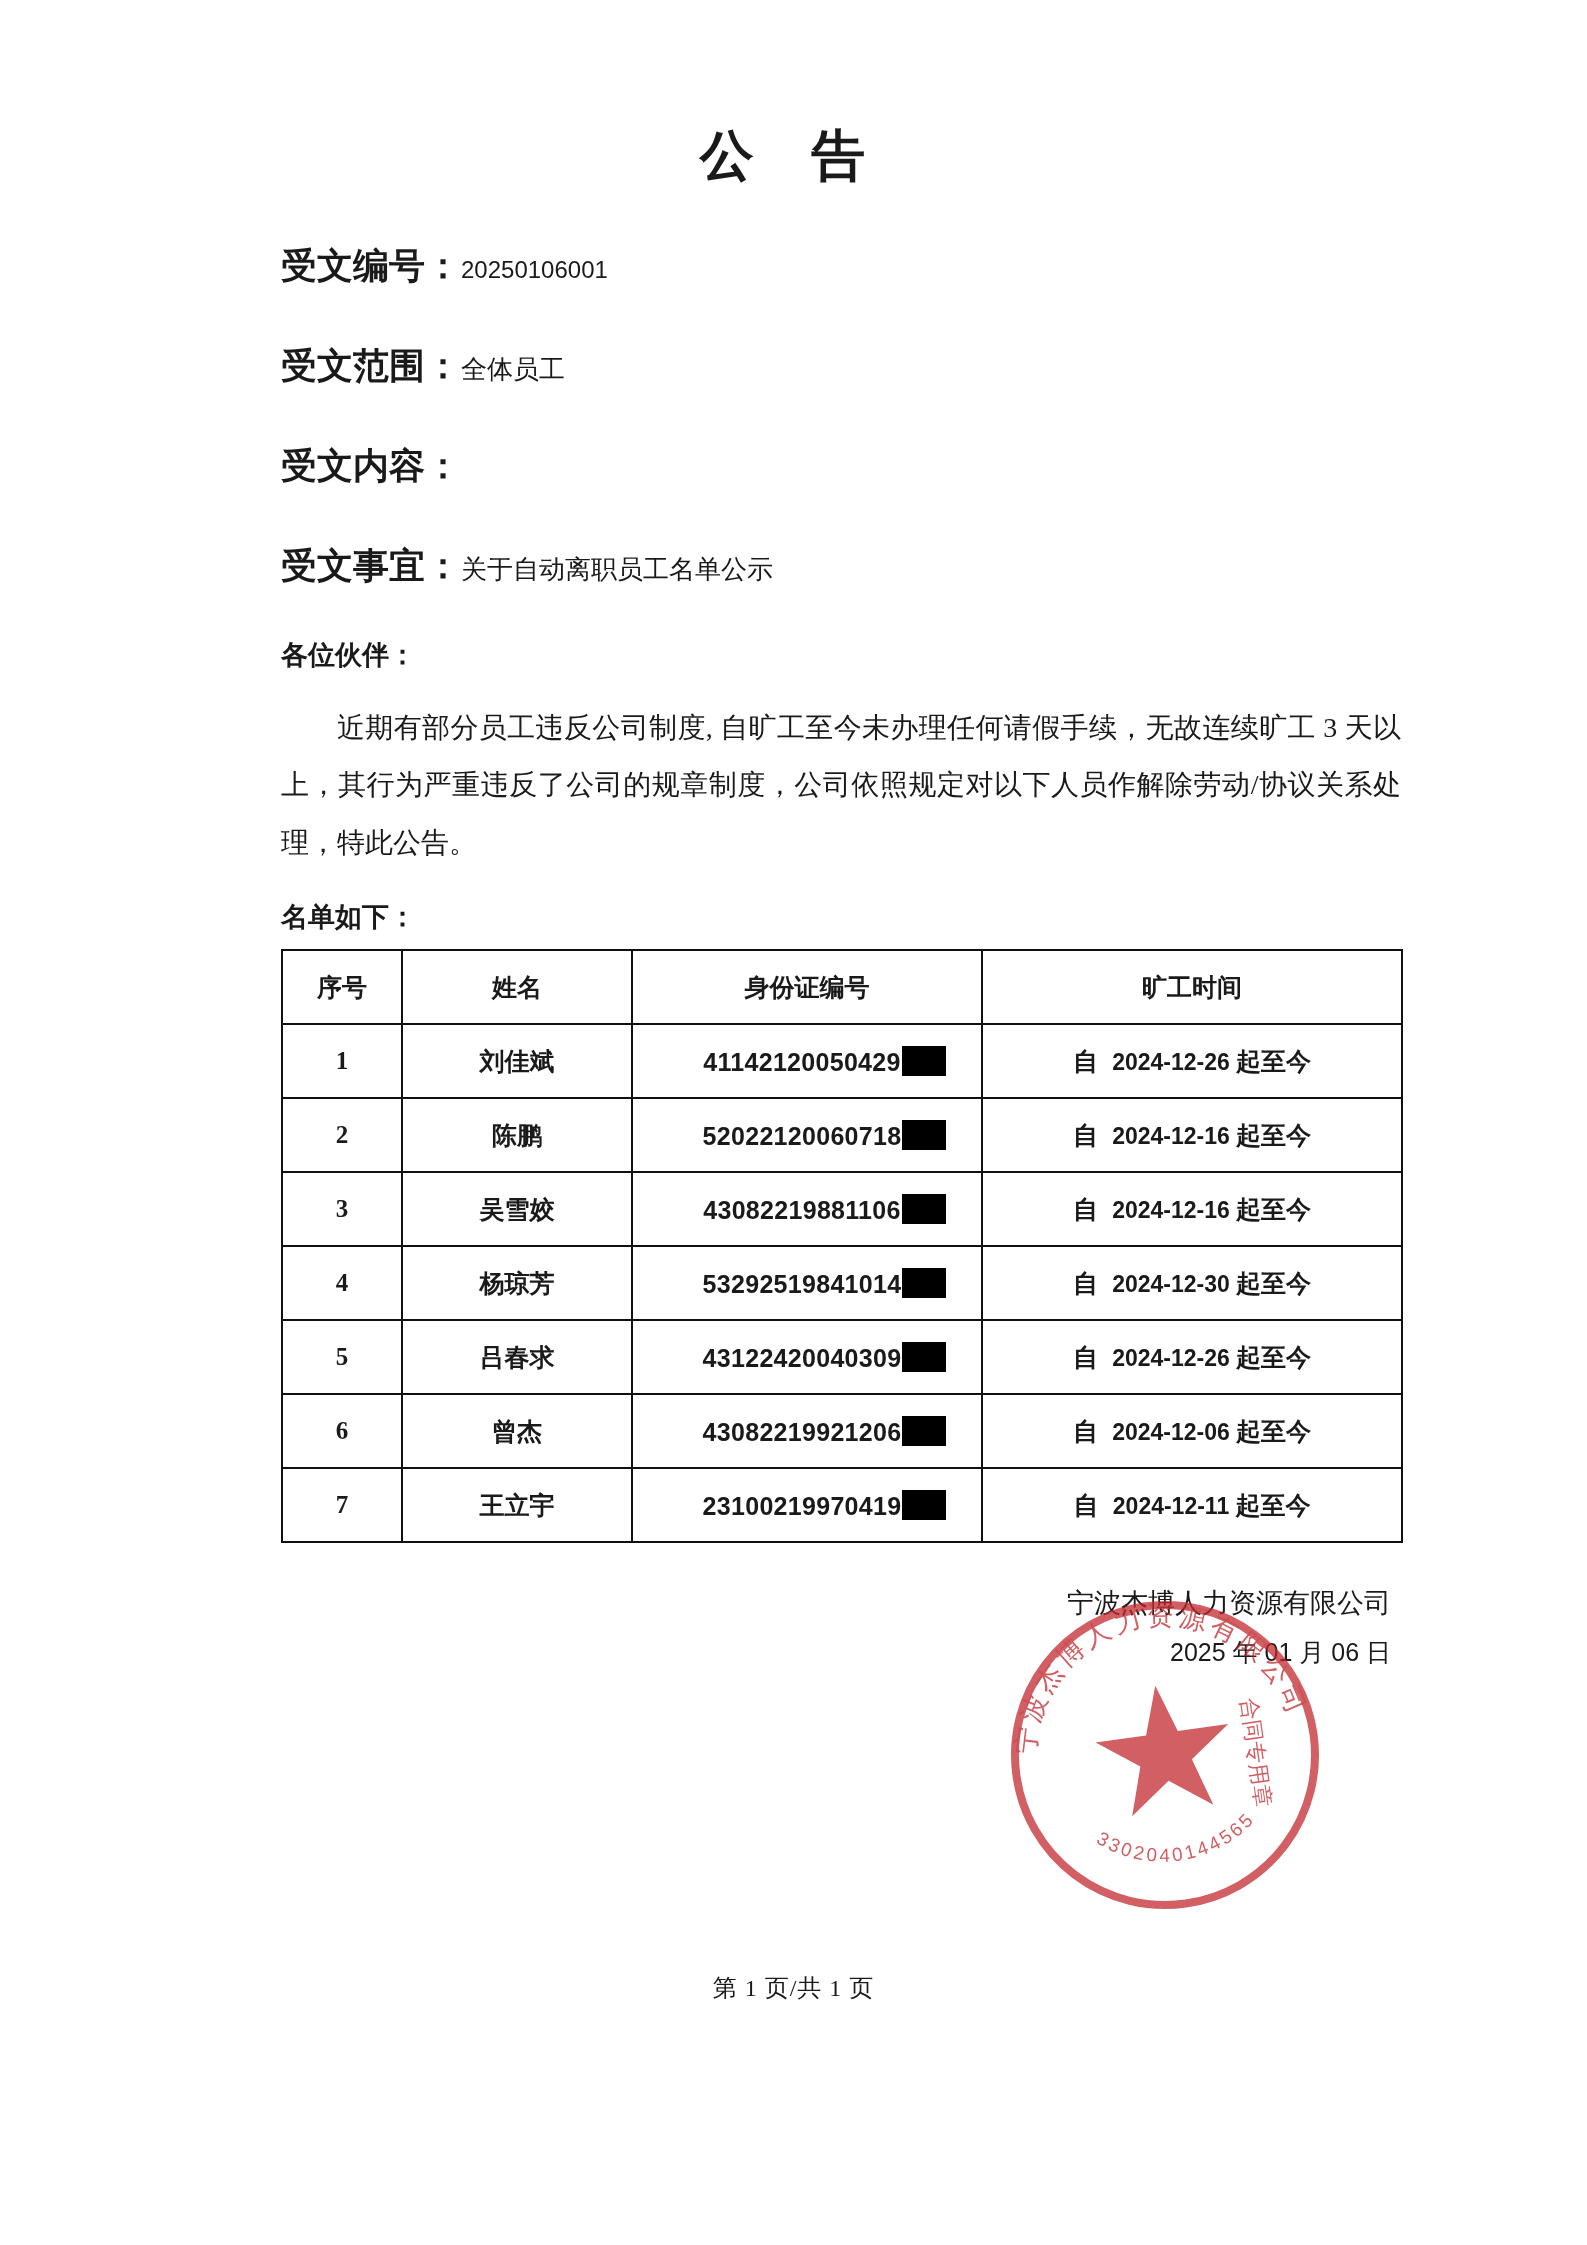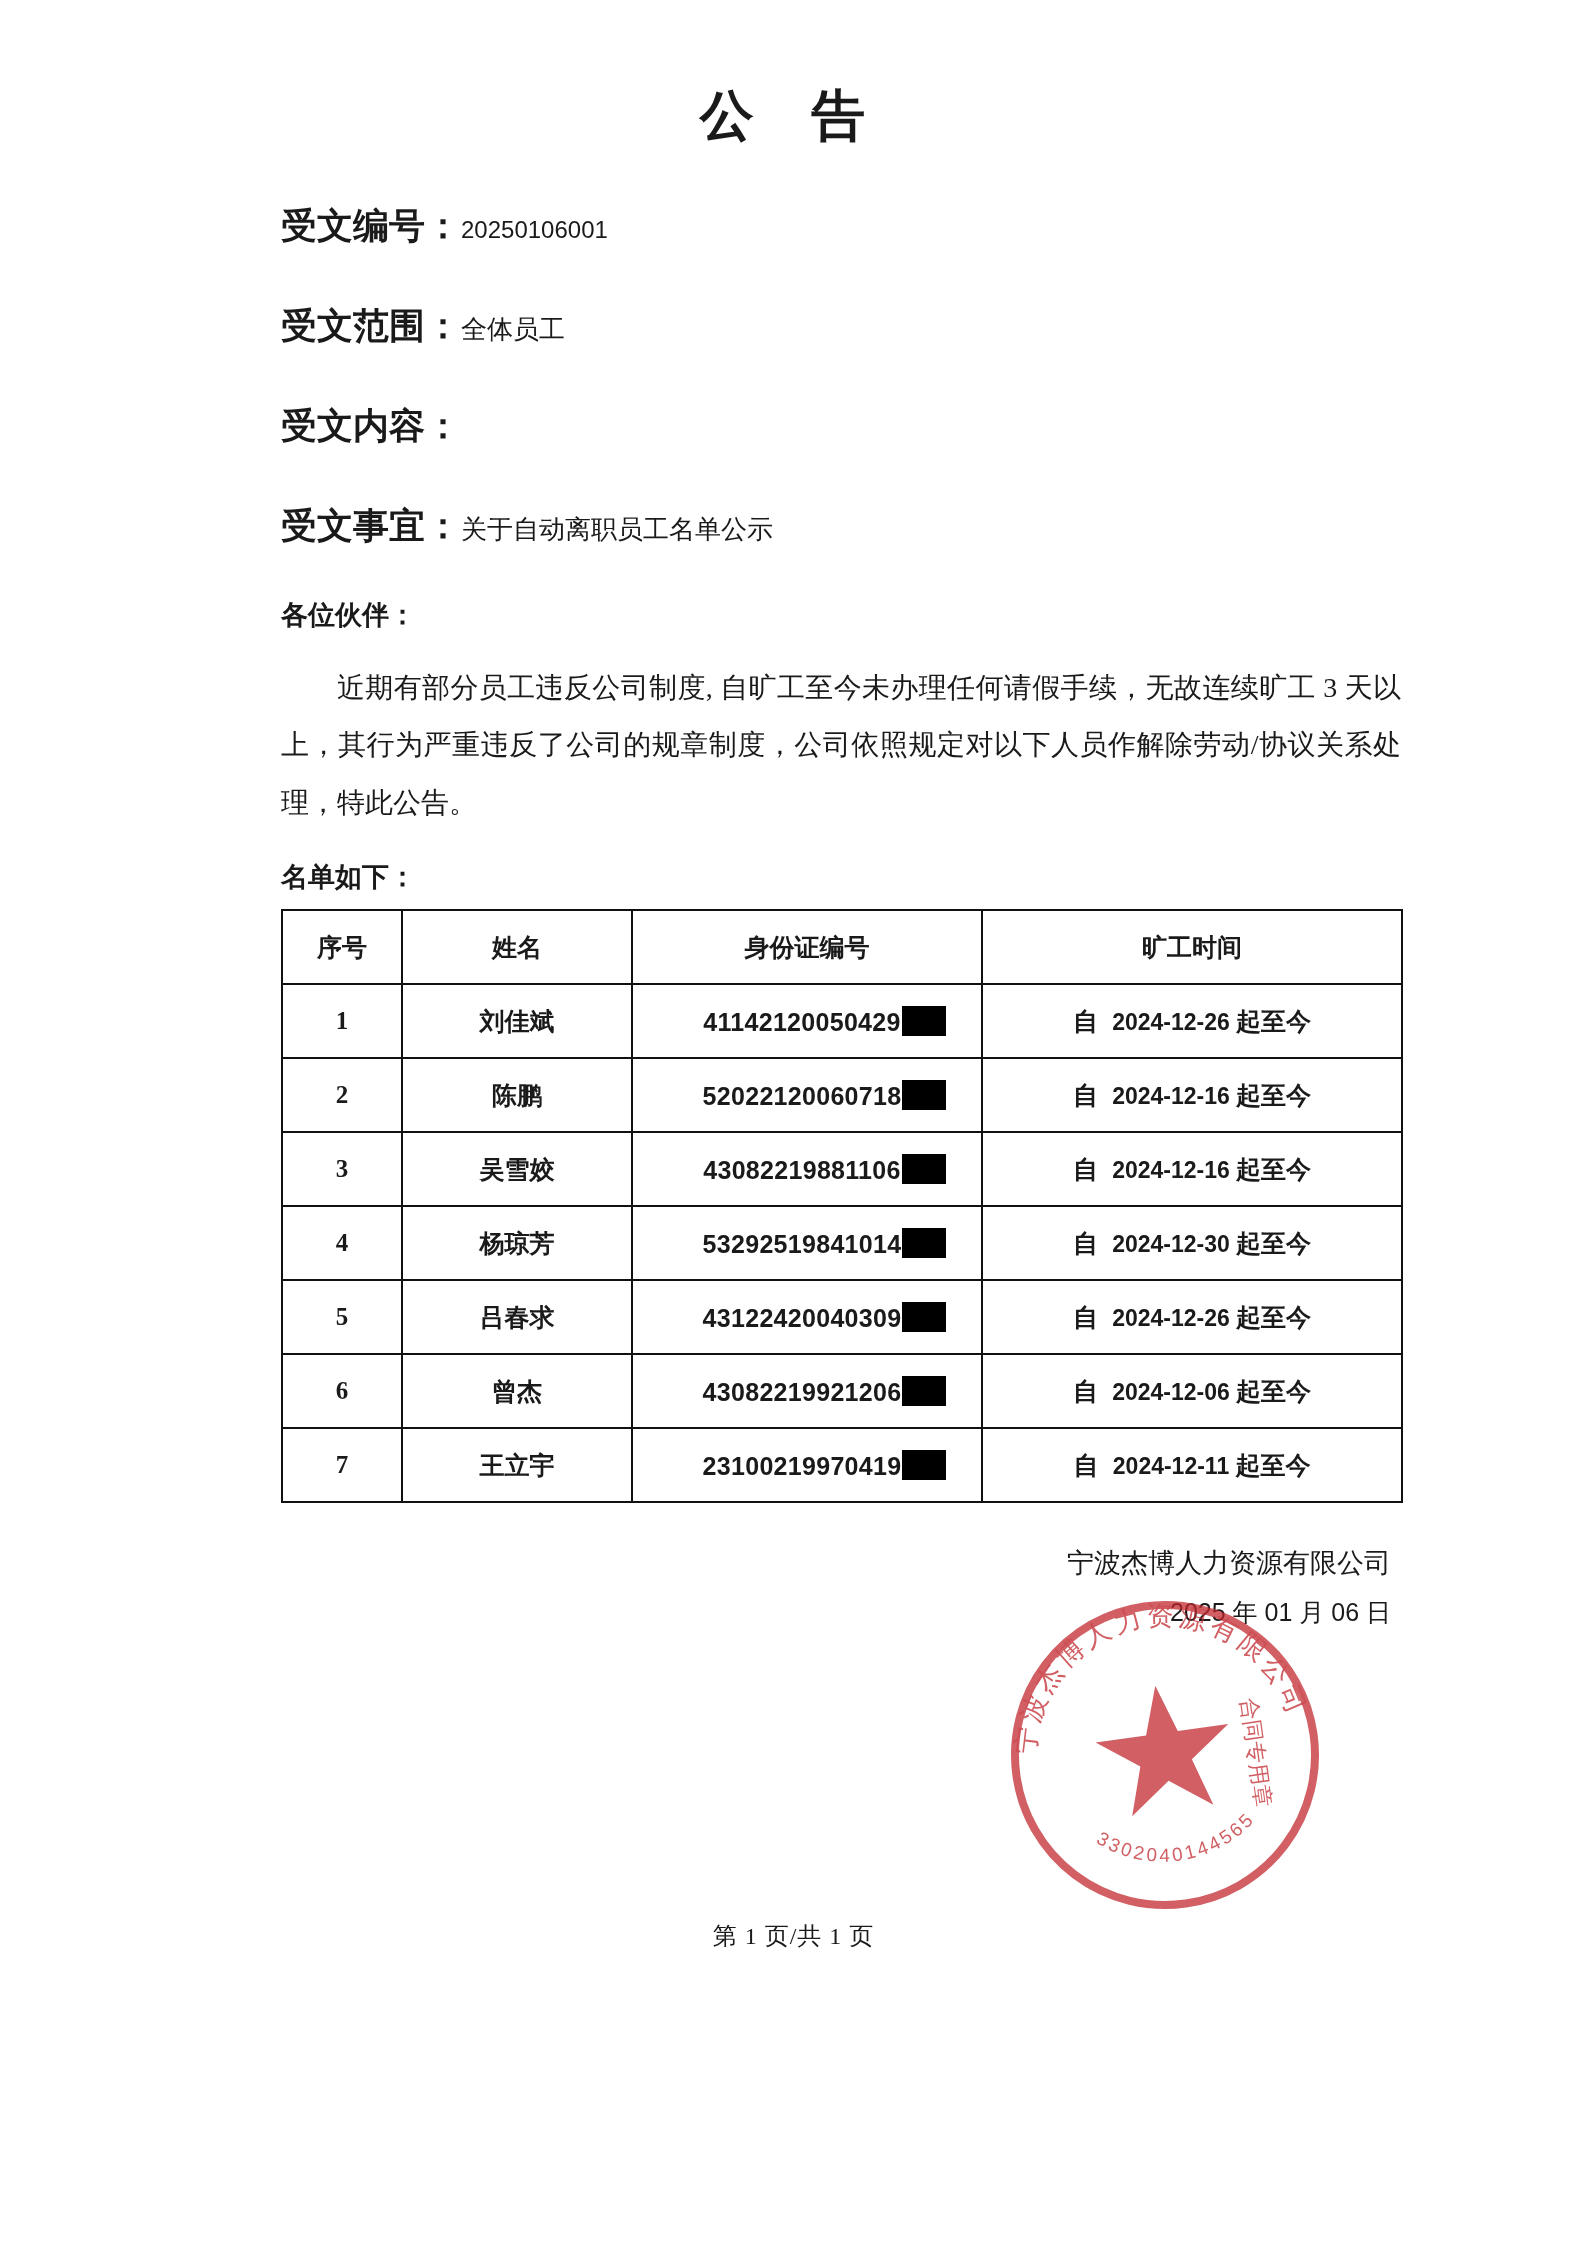--- a/index.html
+++ b/index.html
@@ -18,21 +18,21 @@
   .page {
     position: absolute;
     inset: 0;
     padding: 0;
   }
   .doc-title {
     text-align: center;
     font-size: 54px;
     font-weight: bold;
     letter-spacing: 22px;
-    margin-top: 80px;
+    margin-top: 120px;
     margin-bottom: 0;
     font-family: "Liberation Serif", "DejaVu Serif", serif;
   }
   .body-wrap {
     margin: 0 auto;
     width: 1130px;
     padding-left: 105px;
     box-sizing: content-box;
   }
   .field-row {
@@ -123,21 +123,21 @@
     line-height: 1.85;
   }
   .signoff .date {
     font-family: "Liberation Sans", sans-serif;
     font-size: 25px;
   }
   .footer {
     position: absolute;
     left: 0;
     right: 0;
-    top: 1920px;
+    top: 1972px;
     text-align: center;
     font-size: 24px;
     letter-spacing: 1px;
   }
   
   .seal {
     position: absolute;
     left: 1000px;
     top: 1590px;
     width: 330px;

